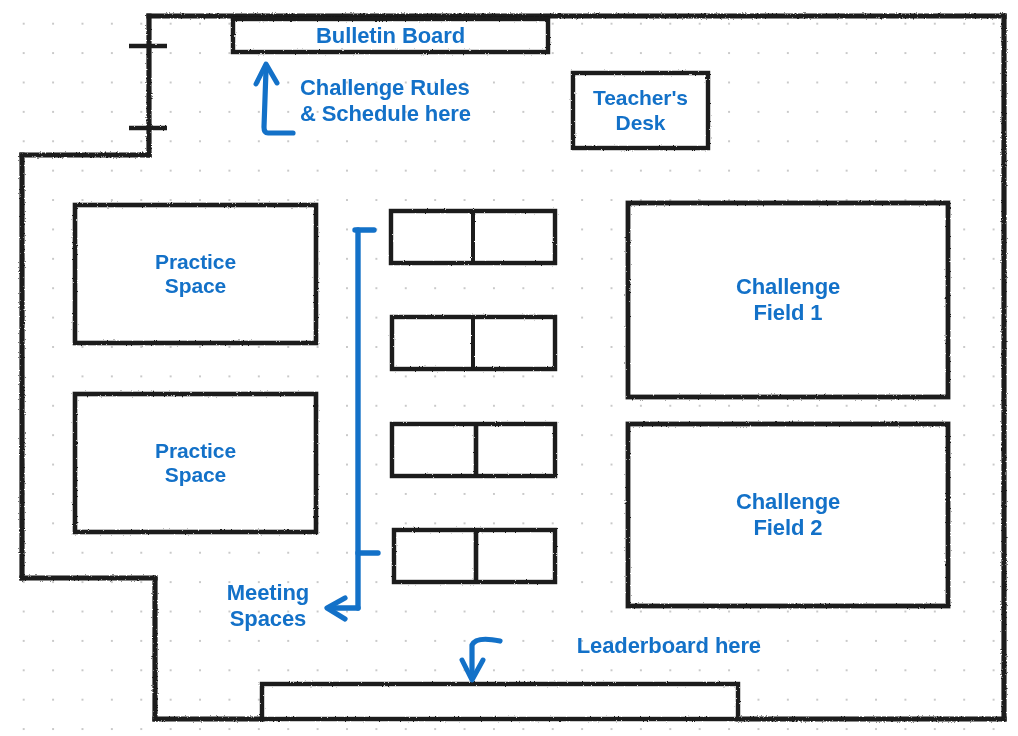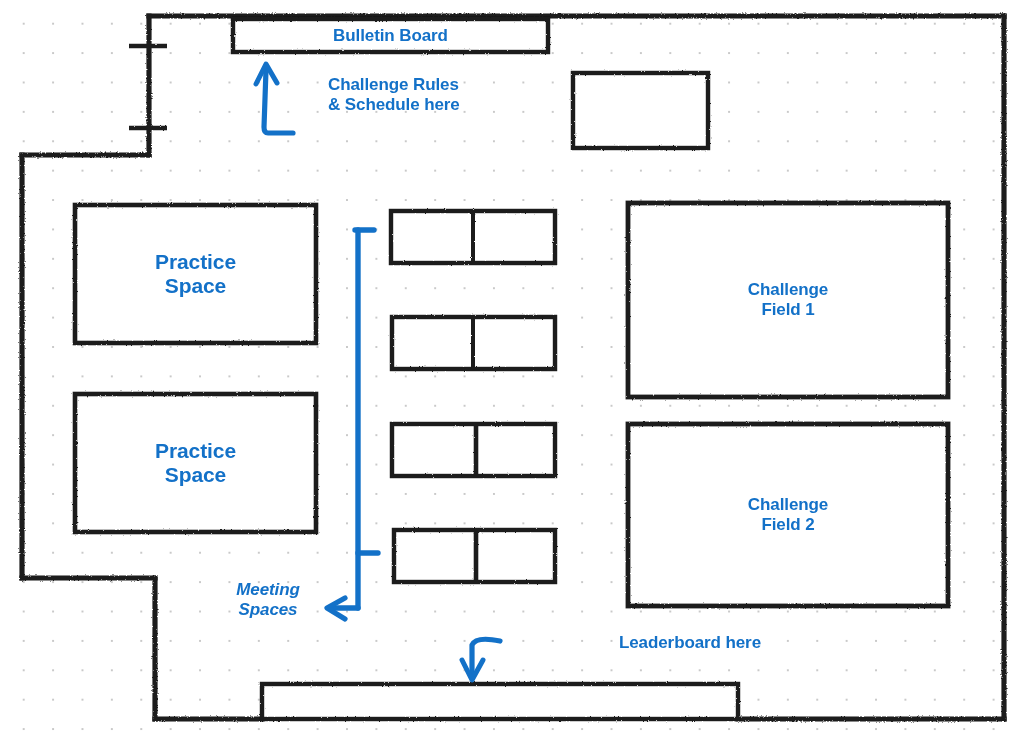--- a/index.html
+++ b/index.html
@@ -30,21 +30,21 @@
     color: #1371c8;
     font-family: "Liberation Sans", sans-serif;
     font-weight: bold;
     text-align: center;
     line-height: 1.16;
     letter-spacing: -0.1px;
     white-space: pre-line;
     pointer-events: none;
     user-select: none;
   }
-  .lbl-22 { font-size: 17px; }
+  .lbl-22 { font-size: 22px; }
   .lbl-21 { font-size: 21px; }
   .lbl-center {
     display: flex;
     align-items: center;
     justify-content: center;
   }
 </style>
 </head>
 <body>
 
@@ -153,35 +153,37 @@
     </g>
 
     <g fill="none" stroke="#1371c8" stroke-width="5.2" stroke-linecap="round" stroke-linejoin="round">
       <path d="M500,641 Q476,636 472,645 L472,673"></path>
       <path d="M462,660 L472,680 L483,660" stroke-width="5.0"></path>
     </g>
   </svg>
 
   <div class="lbl lbl-22 lbl-center" style="left:233px; top:19px; width:315px; height:33px;">Bulletin Board</div>
 
+  <div class="lbl lbl-21 lbl-center" style="left:573px; top:73px; width:135px; height:75px;">Teacher's
+Desk</div>
 
   <div class="lbl lbl-21 lbl-center" style="left:75px; top:205px; width:241px; height:138px;">Practice
 Space</div>
 
   <div class="lbl lbl-21 lbl-center" style="left:75px; top:394px; width:241px; height:138px;">Practice
 Space</div>
 
   <div class="lbl lbl-22 lbl-center" style="left:628px; top:203px; width:320px; height:194px;">Challenge
 Field 1</div>
 
   <div class="lbl lbl-22 lbl-center" style="left:628px; top:424px; width:320px; height:182px;">Challenge
 Field 2</div>
 
 
-  <div class="lbl lbl-22" style="left:300px; top:75px; width:240px; text-align:left;margin-left:28px;">Challenge Rules
+  <div class="lbl lbl-22" style="left:300px; top:75px; width:240px; text-align:left;">Challenge Rules
 &amp; Schedule here</div>
 
-  <div class="lbl lbl-22" style="left:206px; top:580px; width:124px; text-align:center;font-style:italic;">Meeting
+  <div class="lbl lbl-22" style="left:206px; top:580px; width:124px; text-align:center;">Meeting
 Spaces</div>
 
   <div class="lbl lbl-22" style="left:511px; top:633px; width:250px; text-align:right;">Leaderboard here</div>
 
 </div>
 
 </body></html>

